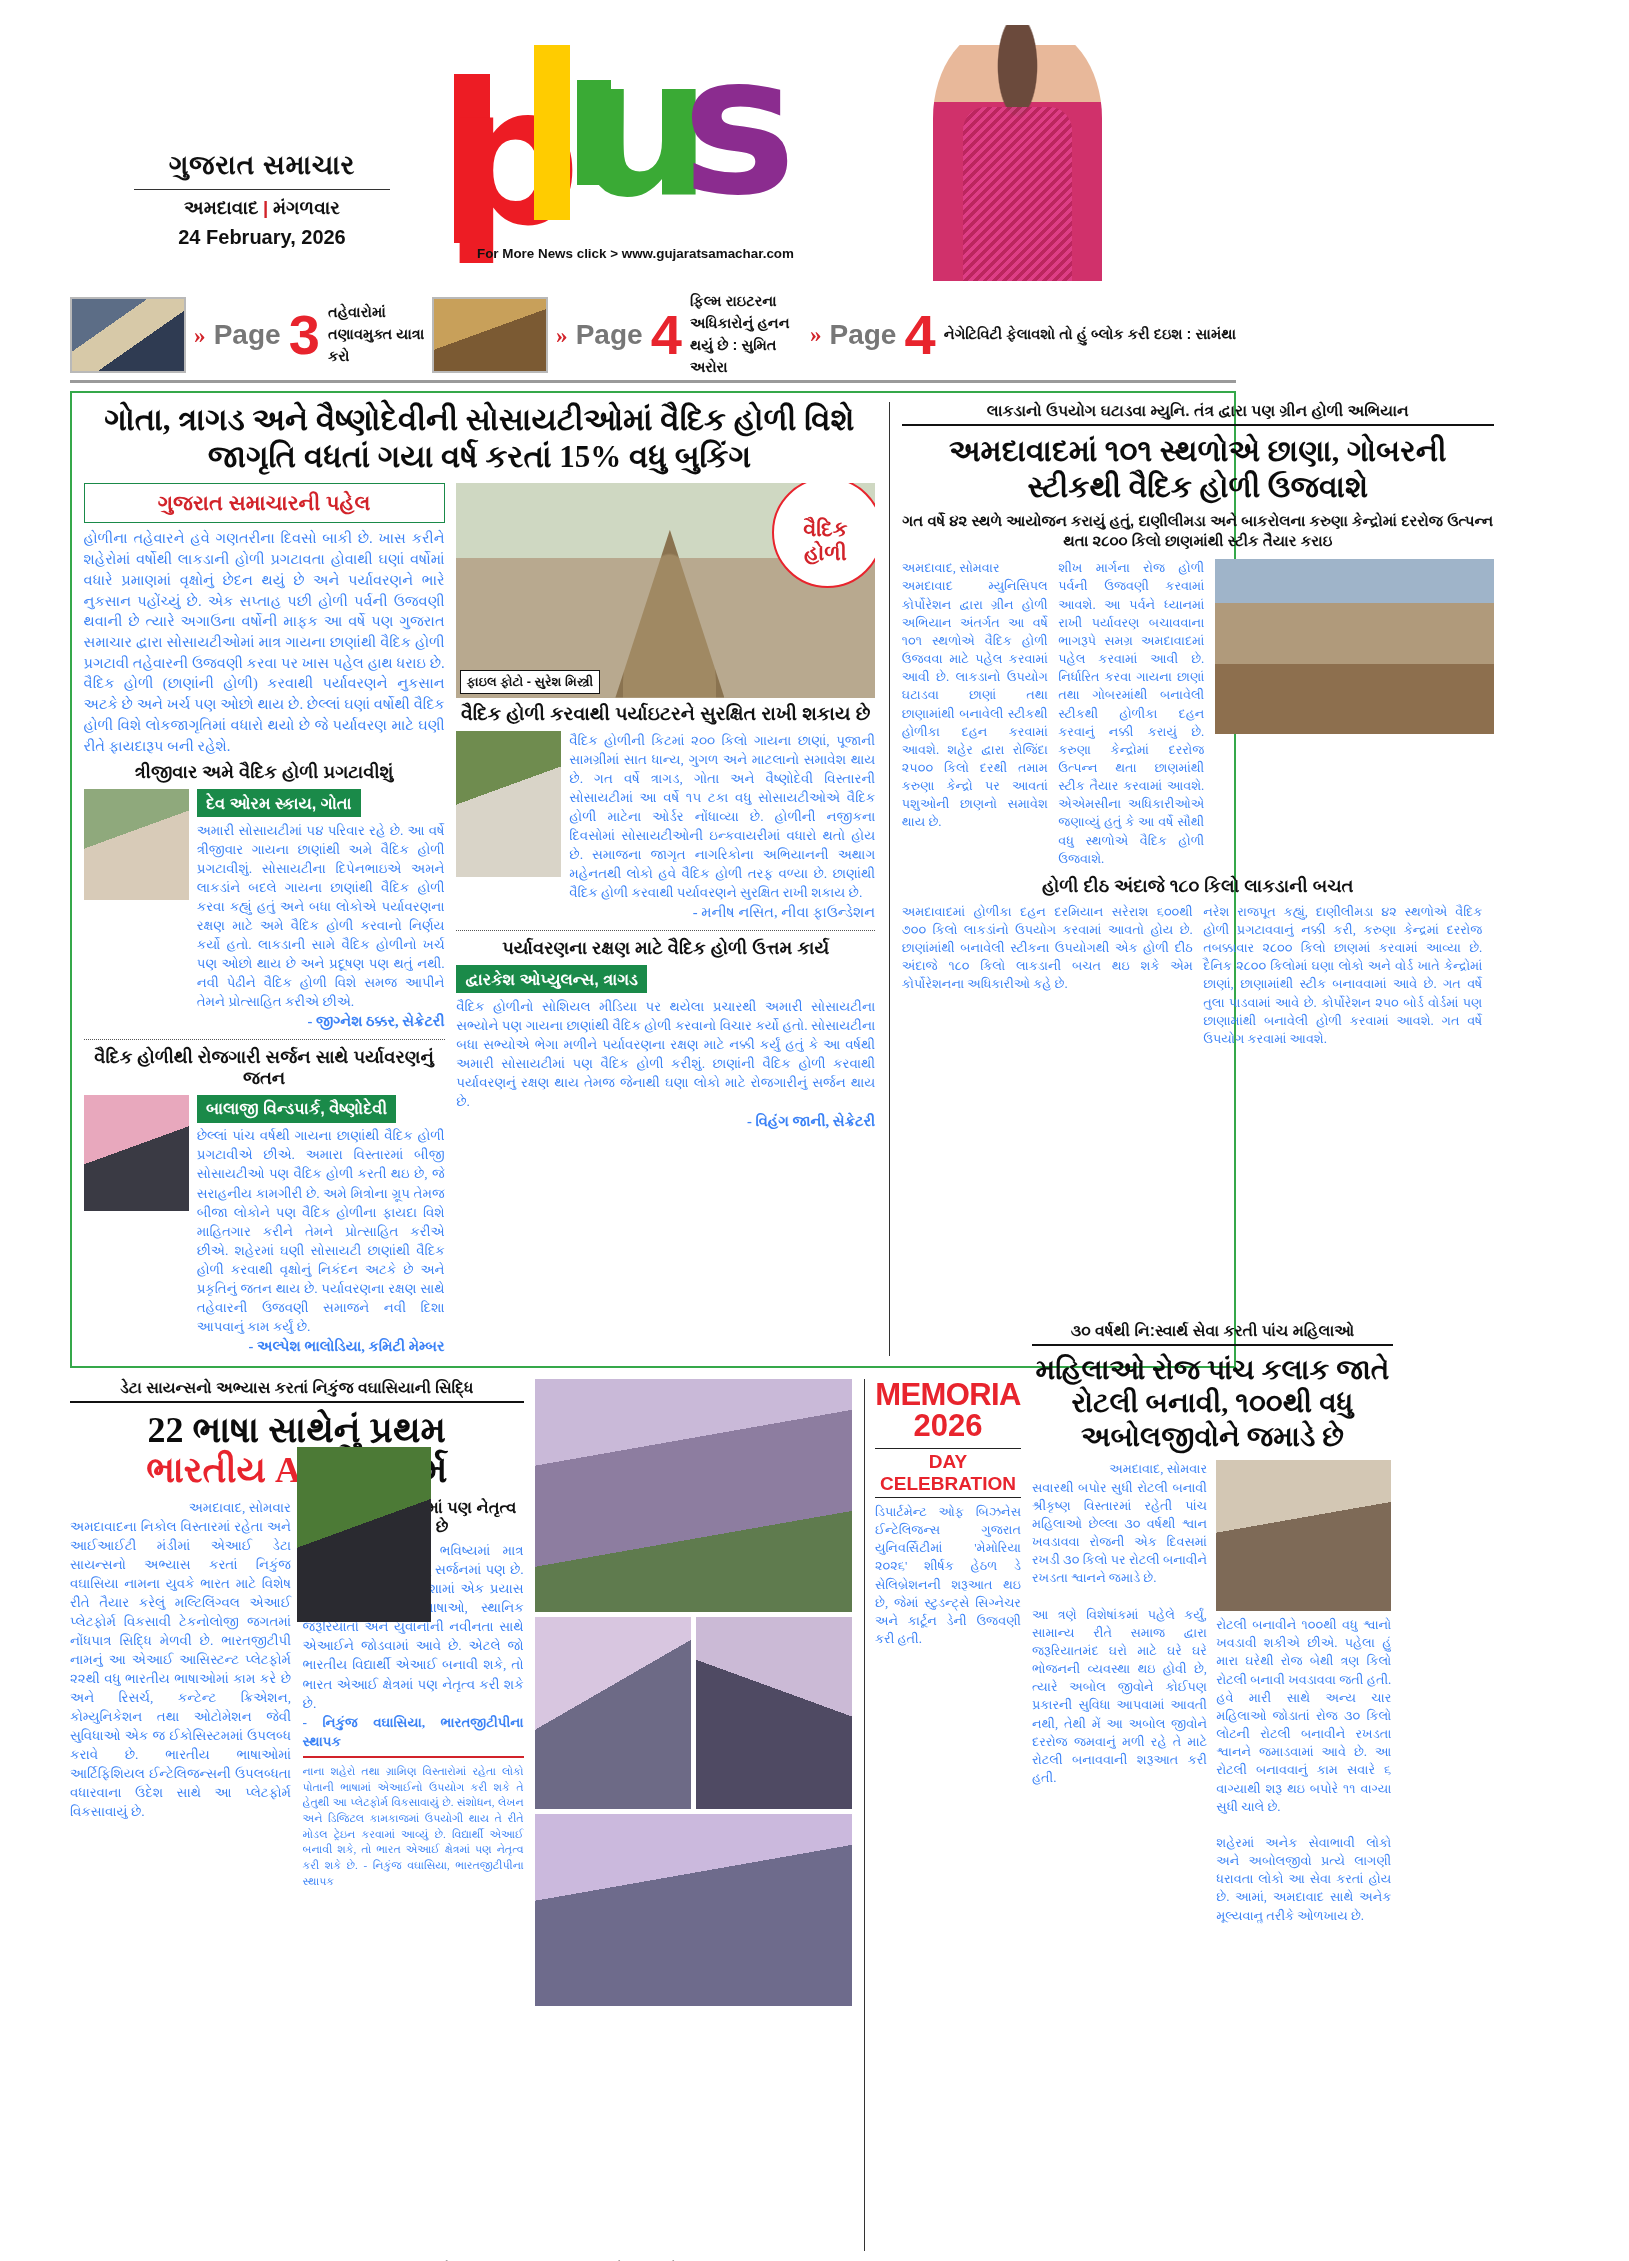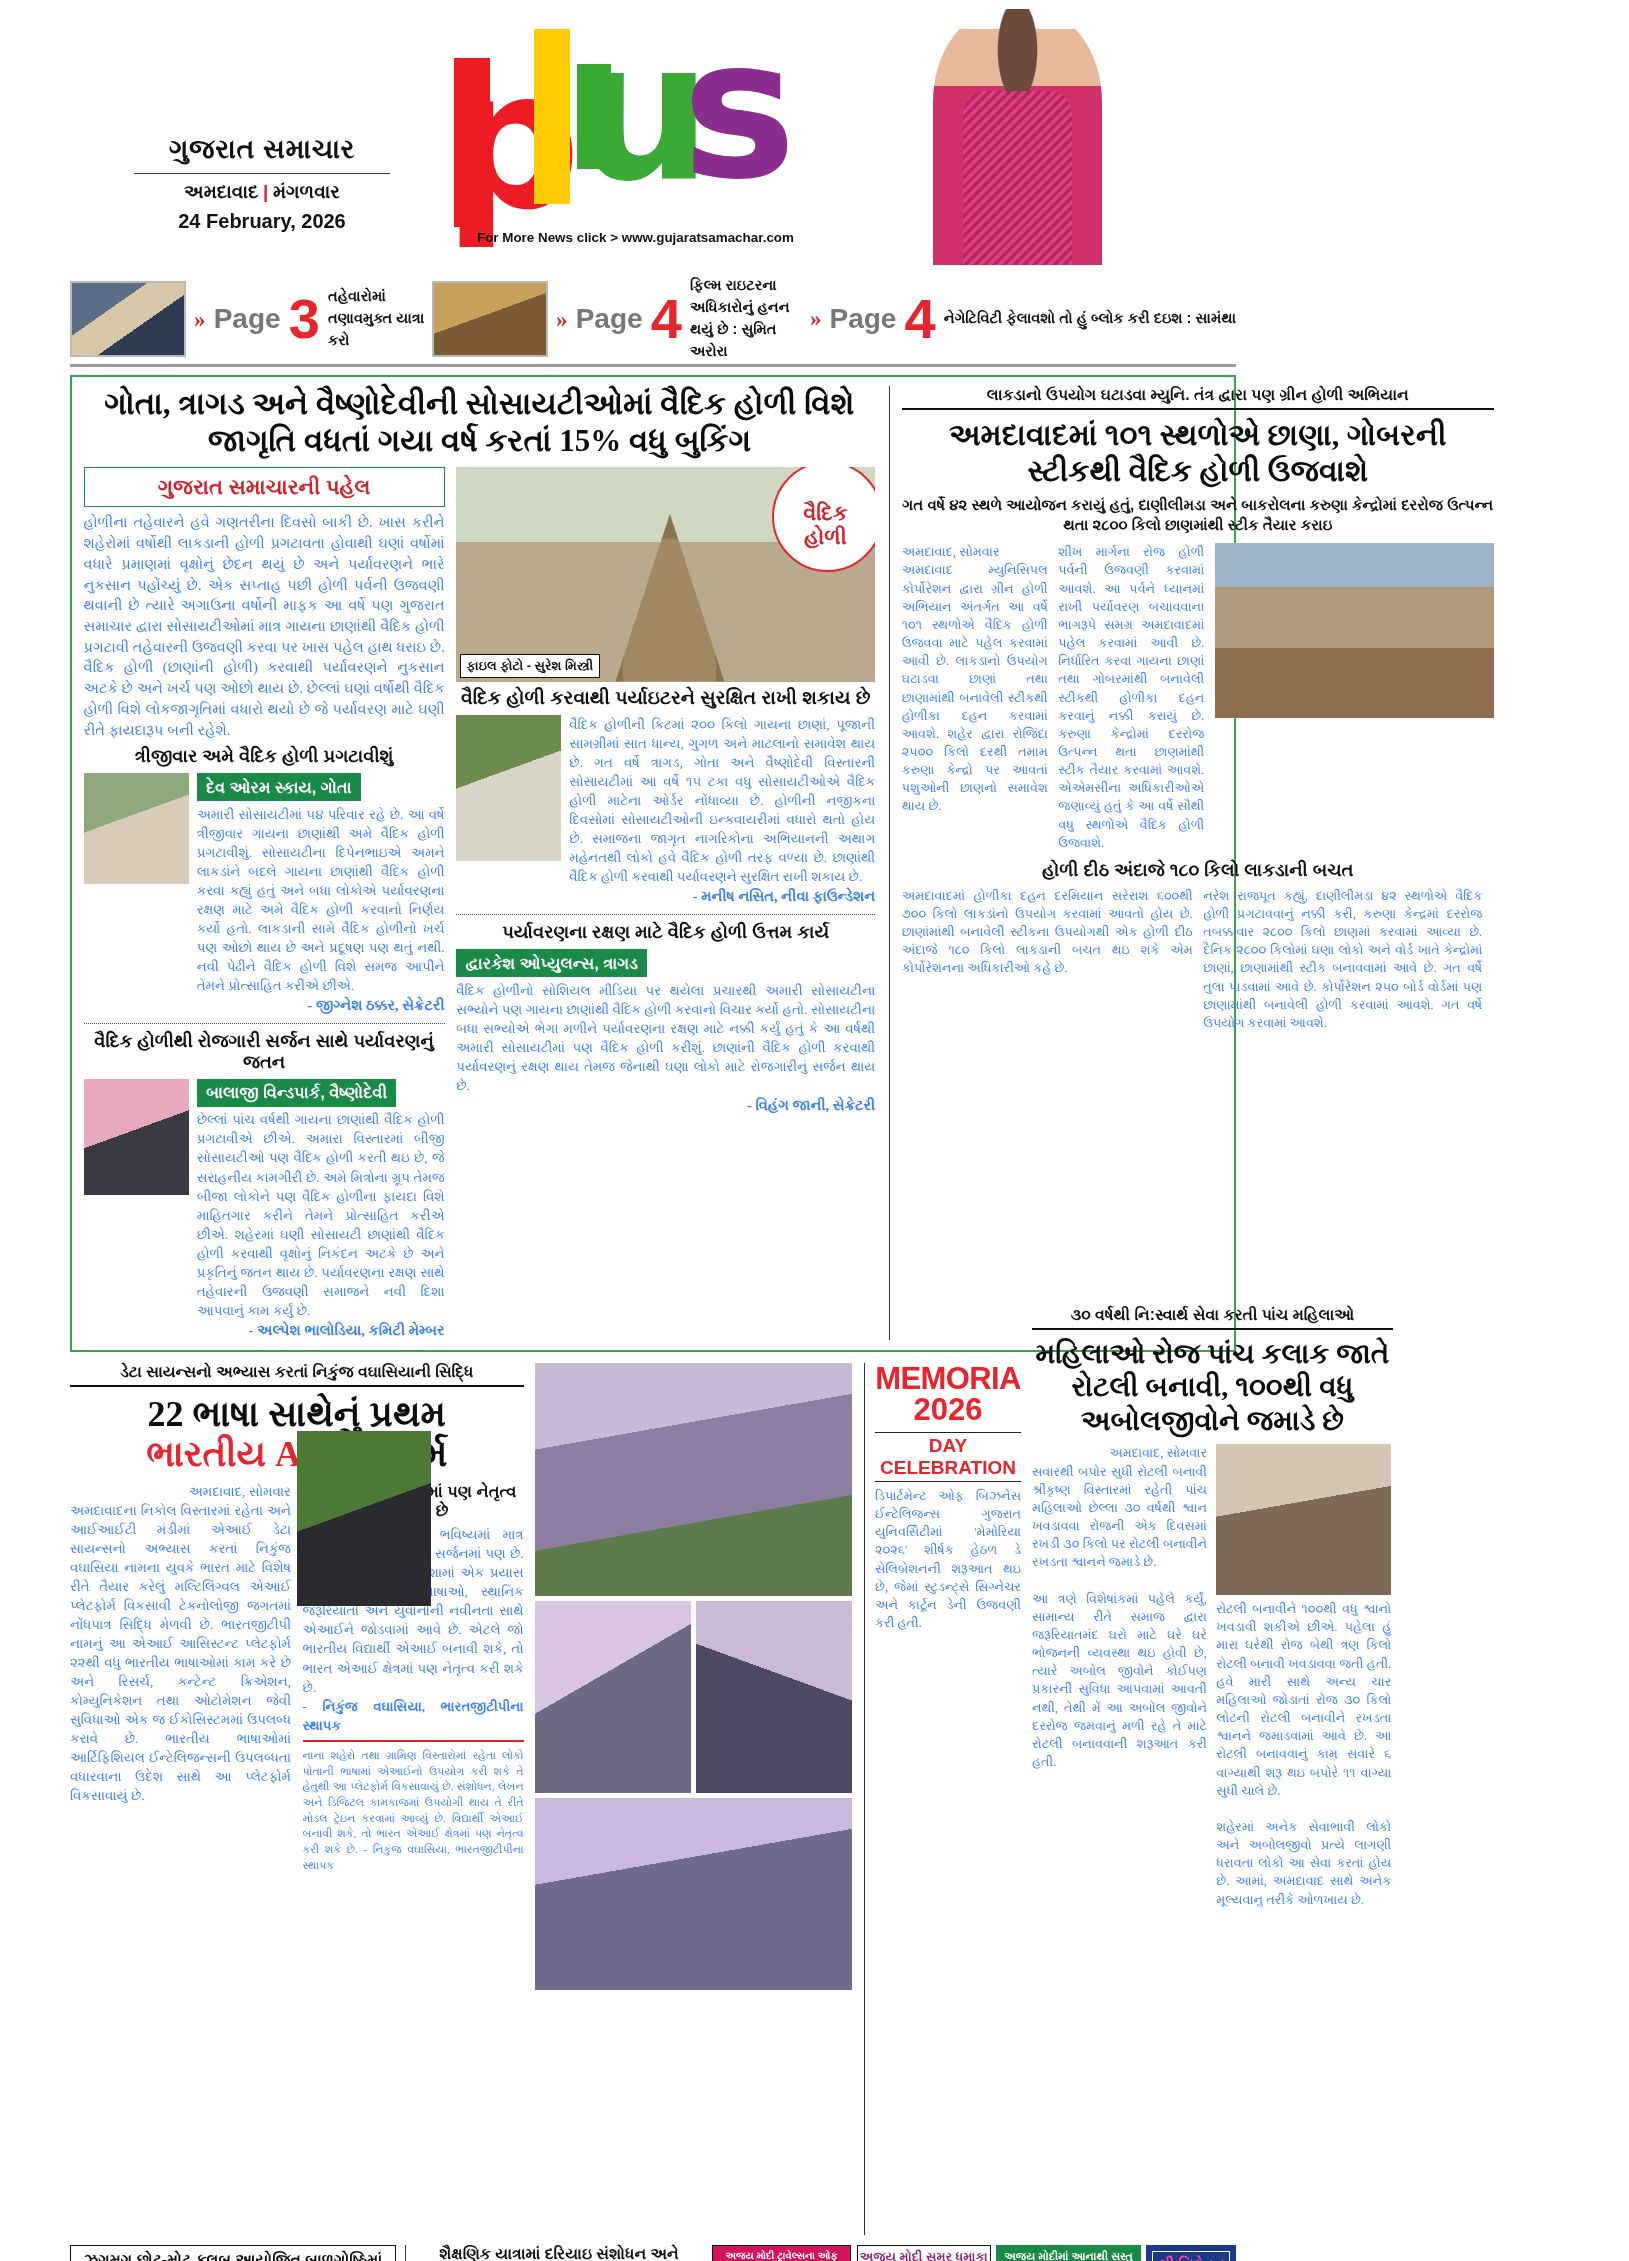--- a/index.html
+++ b/index.html
@@ -4,21 +4,21 @@
 <style>
   * { box-sizing: border-box; margin:0; padding:0; }
   html,body { background:#fff; }
   body {
     width:1630px; height:2261px;
     font-family:"Liberation Serif", serif;
     color:#111;
     position:relative;
     overflow:hidden;
   }
-  .page { width:1306px; height:2261px; position:relative; padding:0 70px; }
+  .page { width:1306px; height:2261px; position:relative; padding:16px 70px; }
 
   
   .masthead { position:relative; height:274px; }
   .mast-left { position:absolute; left:64px; top:134px; width:256px; text-align:center; }
   .mast-gs {
     font-family:"Liberation Sans", sans-serif;
     font-weight:700; font-size:27px; letter-spacing:0.6px; color:#111;
     white-space:nowrap;
   }
   .mast-rule { border-top:1.7px solid #333; margin:8.1px 0 7px; }
@@ -236,21 +236,21 @@
               <div style="position:absolute;right:-8.1px;top:-5.8px;width:111px;height:111px;border-radius:50%;background:#fff;border:2.3px solid #e8242d;"></div>
               <div style="position:absolute;right:9.3px;top:34px;width:81px;text-align:center;color:#d2232a;font-weight:900;font-size:21px;font-family:'Liberation Sans',sans-serif;">વૈદિક હોળી</div>
               <div class="cap" style="position:absolute;left:3.5px;bottom:3.5px;">ફાઇલ ફોટો - સુરેશ મિસ્ત્રી</div>
             </div>
 
             <div class="secthead" style="font-size:19px;margin-top:5.8px;">વૈદિક હોળી કરવાથી પર્યાઇટરને સુરક્ષિત રાખી શકાય છે</div>
             <div style="display:flex;gap:8.1px;">
               <div class="portrait" style="width:105px;height:146px;flex:none;background:linear-gradient(160deg,#6f8c4f 0 40%,#d9d4c8 40% 100%);"></div>
               <div class="body-txt" style="font-size:13.4px;">વૈદિક હોળીની કિટમાં ૨૦૦ કિલો ગાયના છાણાં, પૂજાની સામગ્રીમાં સાત ધાન્ય, ગુગળ અને માટલાનો સમાવેશ થાય છે. ગત વર્ષે ત્રાગડ, ગોતા અને વૈષ્ણોદેવી વિસ્તારની સોસાયટીમાં આ વર્ષે ૧૫ ટકા વધુ સોસાયટીઓએ વૈદિક હોળી માટેના ઓર્ડર નોંધાવ્યા છે. હોળીની નજીકના દિવસોમાં સોસાયટીઓની ઇન્કવાયરીમાં વધારો થતો હોય છે. સમાજના જાગૃત નાગરિકોના અભિયાનની અથાગ મહેનતથી લોકો હવે વૈદિક હોળી તરફ વળ્યા છે. છાણાંથી વૈદિક હોળી કરવાથી પર્યાવરણને સુરક્ષિત રાખી શકાય છે.</div>
             </div>
-            <div class="body-txt" style="font-weight:700;text-align:right;">- મનીષ નસિત, નીવા ફાઉન્ડેશન</div>
+            <div class="body-txt" style="font-weight:400;text-align:right;">- મનીષ નસિત, નીવા ફાઉન્ડેશન</div>
 
             <div class="rule-dot"></div>
 
             <div class="secthead">પર્યાવરણના રક્ષણ માટે વૈદિક હોળી ઉત્તમ કાર્ય</div>
             <div class="greenbox">દ્વારકેશ ઓપ્યુલન્સ, ત્રાગડ</div>
             <div class="body-txt" style="font-size:13.4px;margin-top:3.5px;">વૈદિક હોળીનો સોશિયલ મીડિયા પર થયેલા પ્રચારથી અમારી સોસાયટીના સભ્યોને પણ ગાયના છાણાંથી વૈદિક હોળી કરવાનો વિચાર કર્યો હતો. સોસાયટીના બધા સભ્યોએ ભેગા મળીને પર્યાવરણના રક્ષણ માટે નક્કી કર્યું હતું કે આ વર્ષથી અમારી સોસાયટીમાં પણ વૈદિક હોળી કરીશું. છાણાંની વૈદિક હોળી કરવાથી પર્યાવરણનું રક્ષણ થાય તેમજ જેનાથી ઘણા લોકો માટે રોજગારીનું સર્જન થાય છે.</div>
             <div class="body-txt" style="font-weight:700;text-align:right;">- વિહંગ જાની, સેક્રેટરી</div>
           </div>
         </div>
       </div>

